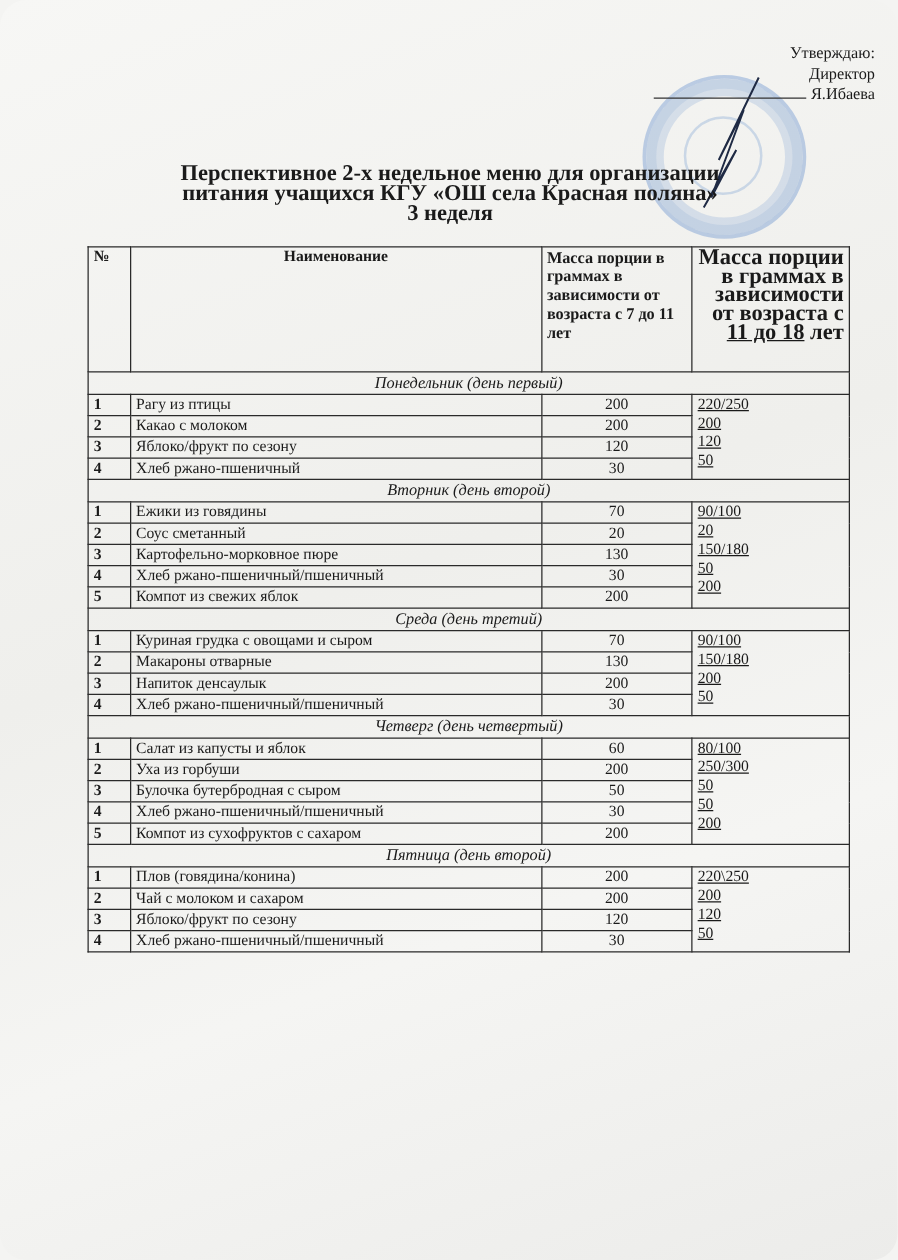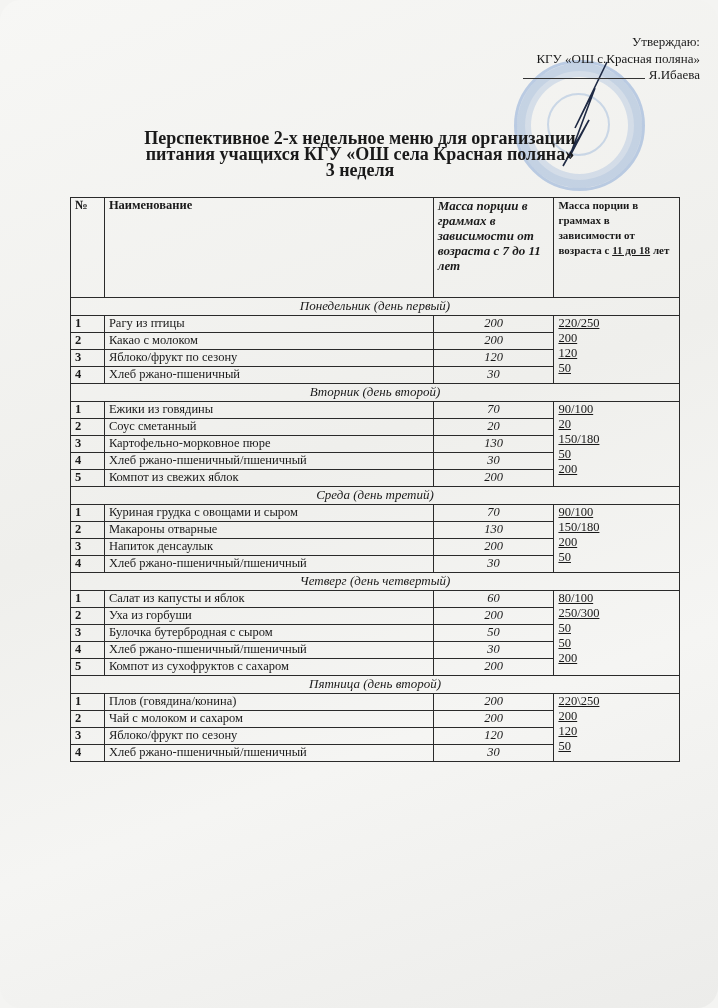--- a/index.html
+++ b/index.html
@@ -45,26 +45,26 @@
   table.menu {
     position: absolute; left: 70px; top: 197px; width: 610px;
     border-collapse: collapse; font-size: 12.5px;
   }
   table.menu td, table.menu th {
     border: 1px solid #2a2a2a; padding: 0 4px; vertical-align: top;
     line-height: 15px;
   }
   .c-num { width: 25px; font-weight: bold; }
   .c-name { width: 322px; }
-  .c-a { width: 112px; text-align: center; font-style: italic; }
+  .c-a { width: 112px; text-align: center; }
   .c-b { width: 117px; text-align: left; }
   th { font-weight: bold; text-align: left; }
-  th.h-name { text-align: left; padding-left: 30px; }
+  th.h-name { text-align: center; padding-left: 30px; }
   th.h-a { text-align: left; padding-top: 3px; font-size: 13px; line-height: 16px; }
-  th.h-b { text-align: left; padding-top: 2px; font-size: 11px; line-height: 16px; }
+  th.h-b { text-align: right; padding-top: 2px; font-size: 18px; line-height: 16px; }
   .head-row { height: 100px; }
   .day-row td {
     text-align: center; font-weight: normal; font-style: italic; font-size: 13px;
     height: 17px;
   }
   .item-row td { height: 16px; }
   td.old-col { vertical-align: top; padding-top: 1px; line-height: 17px; }
   .u { text-decoration: underline; display: block; }
 </style>
 </head>
@@ -74,21 +74,21 @@
 
   <div class="stamp">
       <div class="inner"></div>
     </div>
   <svg class="signature" viewBox="0 0 60 110">
     <path d="M52 4 L20 70 L40 30 L14 100 L34 62 L8 108" fill="none" stroke="#1f2a44" stroke-width="1.6"></path>
   </svg>
 
   <div class="approve">
     <div>Утверждаю:</div>
-    <div>КГУ «ОШ с.Красная поляна»</div>
+    <div>Директор</div>
     <div><span class="sign-line"></span><span>Я.Ибаева</span></div>
   </div>
 
   <div class="title">
     <div>Перспективное 2-х недельное меню для организации</div>
     <div>питания учащихся КГУ «ОШ села Красная поляна»</div>
     <div>3 неделя</div>
   </div>
 
   <table class="menu">

